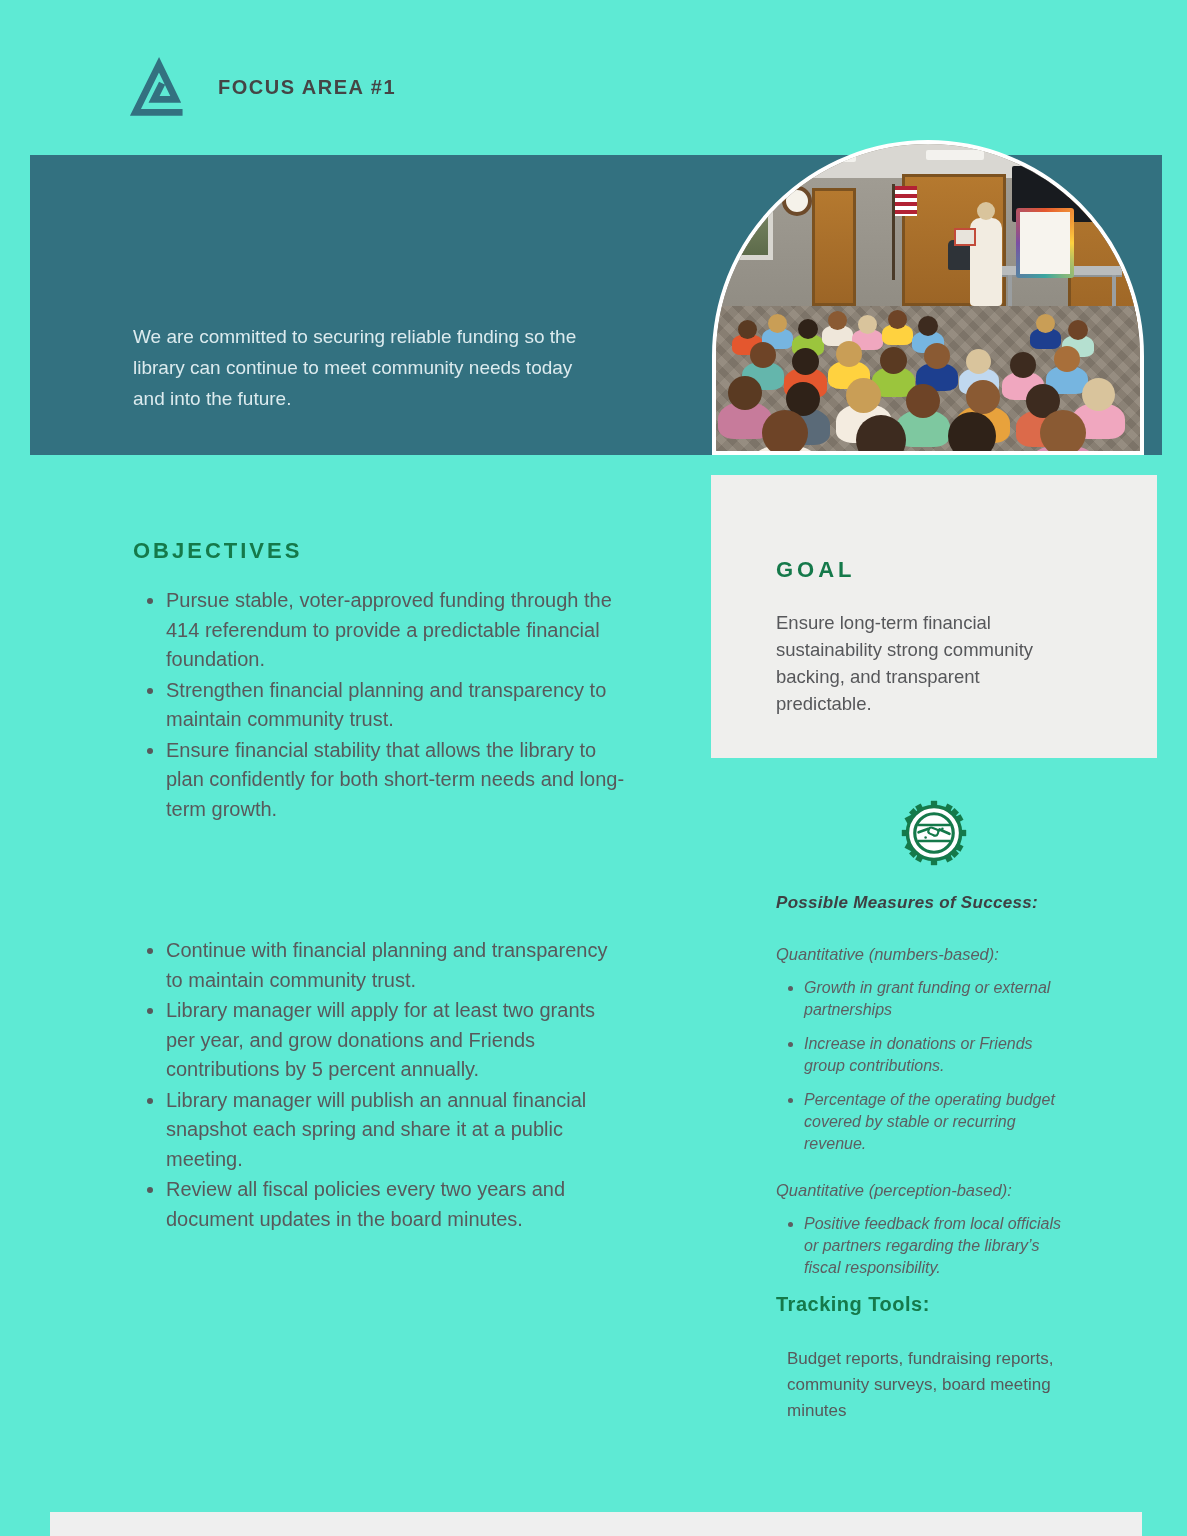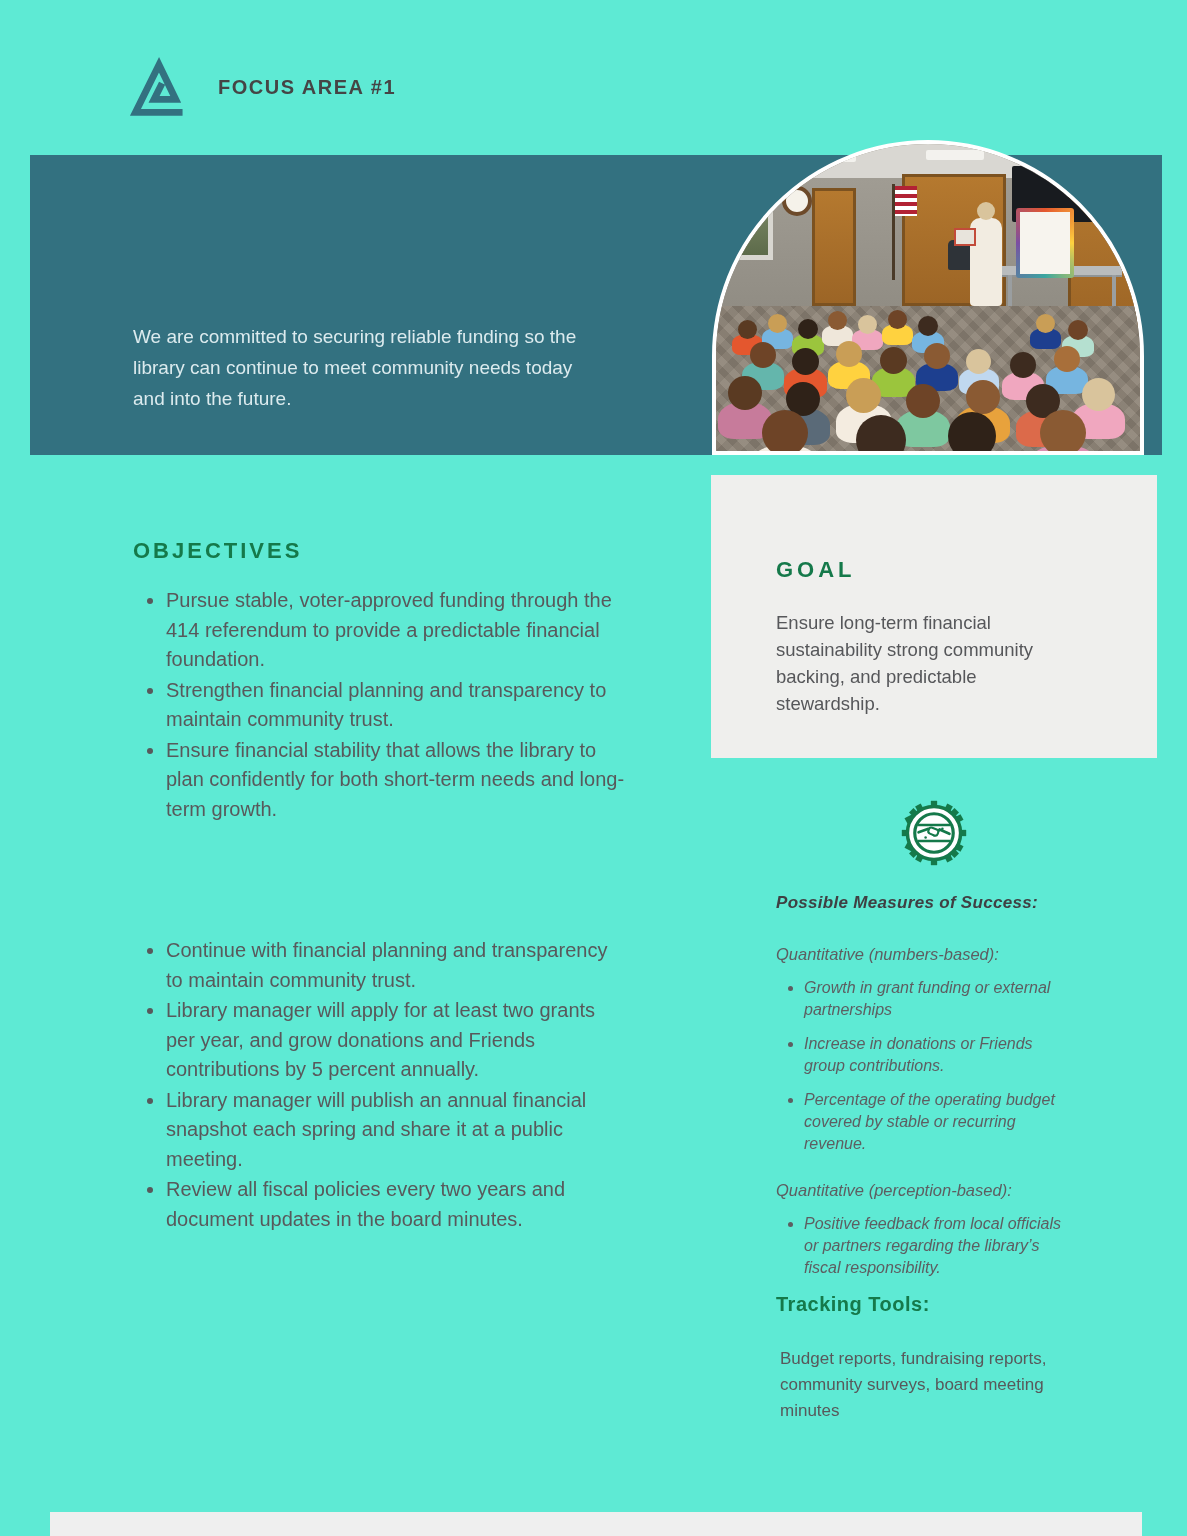--- a/index.html
+++ b/index.html
@@ -66,21 +66,21 @@
 
   
   .m-icon{position:absolute;left:899px;top:798px;width:70px;height:70px;}
   .measures{position:absolute;left:776px;top:893px;width:300px;}
   .measures-heading{margin:0 0 30px 0;color:#3f4043;font-size:17px;font-weight:bold;font-style:italic;letter-spacing:.3px;}
   .m-label{margin:0 0 4px 0;color:#5d5e61;font-size:16.5px;font-style:italic;line-height:22px;}
   .m-list{margin:0 0 24px 0;padding:0 0 0 28px;color:#5d5e61;font-size:16px;font-style:italic;line-height:22px;width:266px;}
   .m-list li{margin:12px 0 2px 0;}
   .tracking{position:absolute;left:776px;top:1293px;width:320px;}
   .tracking-heading{margin:0 0 30px 0;color:#15794a;font-size:20px;font-weight:bold;letter-spacing:.5px;}
-  .tracking-text{margin:4px;color:#58595b;font-size:17px;line-height:26px;width:302px;}
+  .tracking-text{margin:11px;color:#58595b;font-size:17px;line-height:26px;width:302px;}
 
   .footer-bar{position:absolute;left:50px;top:1512px;width:1092px;height:24px;background:#efefef;}
 </style>
 </head>
 <body>
 
 <div class="page">
 
   <header class="brand">
     <svg class="logo" viewBox="0 0 100 100" aria-hidden="true">
@@ -229,21 +229,21 @@
         </span>
         <span class="kid" style="left:324px;top:266px;width:46px;height:82.8px">
           <i class="sh" style="background:#d98fb0;width:73.60000000000001px;height:50.6px;left:-13.799999999999999px;top:34.5px"></i>
           <i class="hd" style="background:#8a5a33;width:46px;height:46px;left:0;top:0"></i>
         </span>
       </div>
   </figure>
 
   <section class="goal-box">
     <h3 class="goal-heading">GOAL</h3>
-    <p class="goal-text">Ensure long-term financial sustainability strong community backing, and predictable stewardship.</p>
+    <p class="goal-text">Ensure long-term financial sustainability strong community backing, and transparent predictable.</p>
   </section>
 
   <section class="objectives">
     <h3 class="col-heading">OBJECTIVES</h3>
     <ul class="doc-list">
       <li>Pursue stable, voter-approved funding through the 414 referendum to provide a predictable financial foundation.</li>
       <li>Strengthen financial planning and transparency to maintain community trust.</li>
       <li>Ensure financial stability that allows the library to plan confidently for both short-term needs and long-term growth.</li>
     </ul>
   </section>

